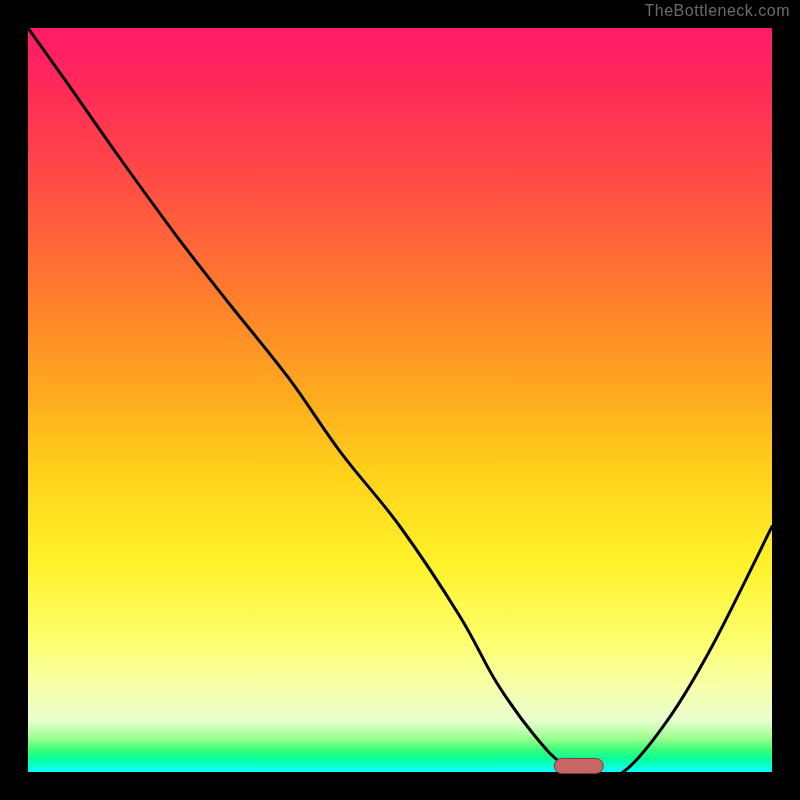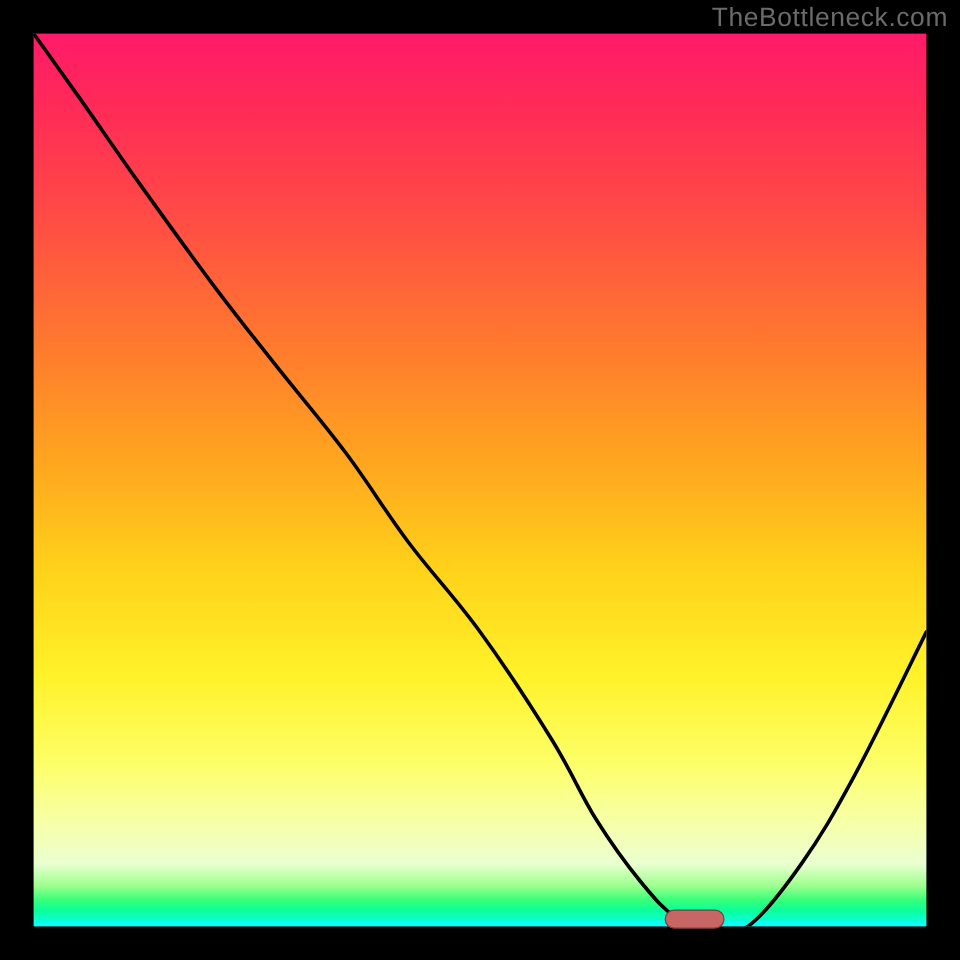--- a/index.html
+++ b/index.html
@@ -15,21 +15,21 @@
     position: relative;
     width: 800px;
     height: 800px;
     background: #000;
   }
   .watermark {
     position: absolute;
     top: 2px;
     right: 10px;
     color: #6b6b6b;
-    font-size: 22px;
+    font-size: 16px;
     font-weight: 500;
     letter-spacing: 0.5px;
     z-index: 10;
   }
   .plot-frame {
     position: absolute;
     left: 28px;
     top: 28px;
     width: 744px;
     height: 744px;

